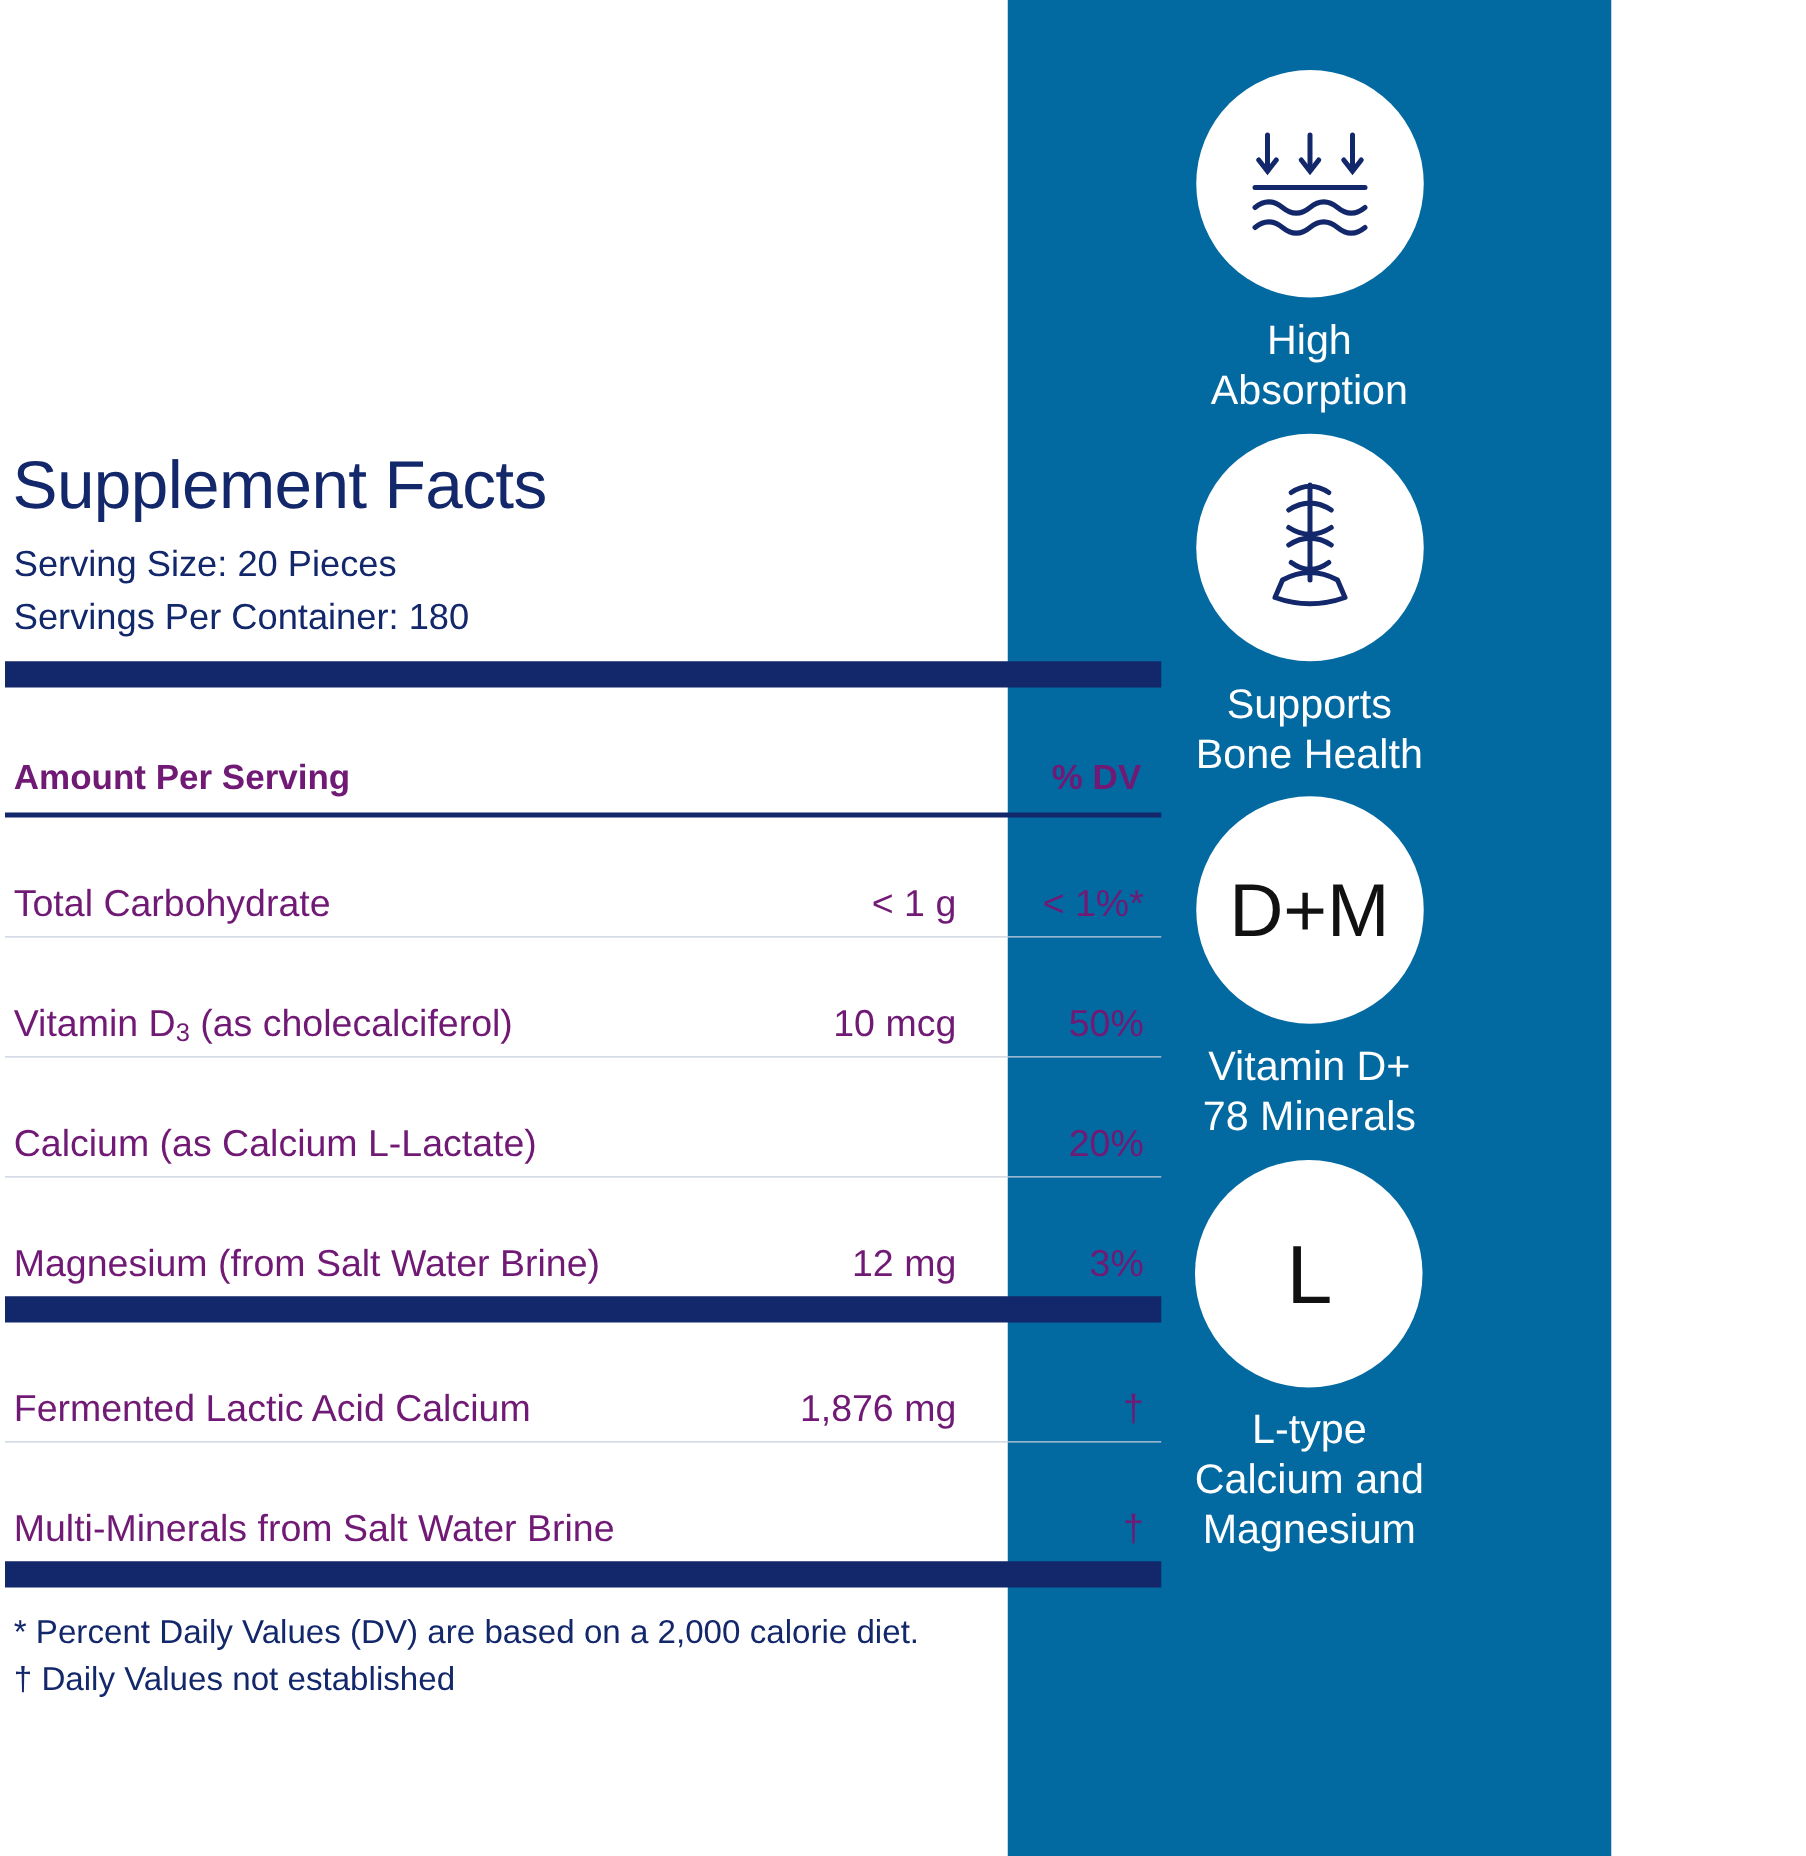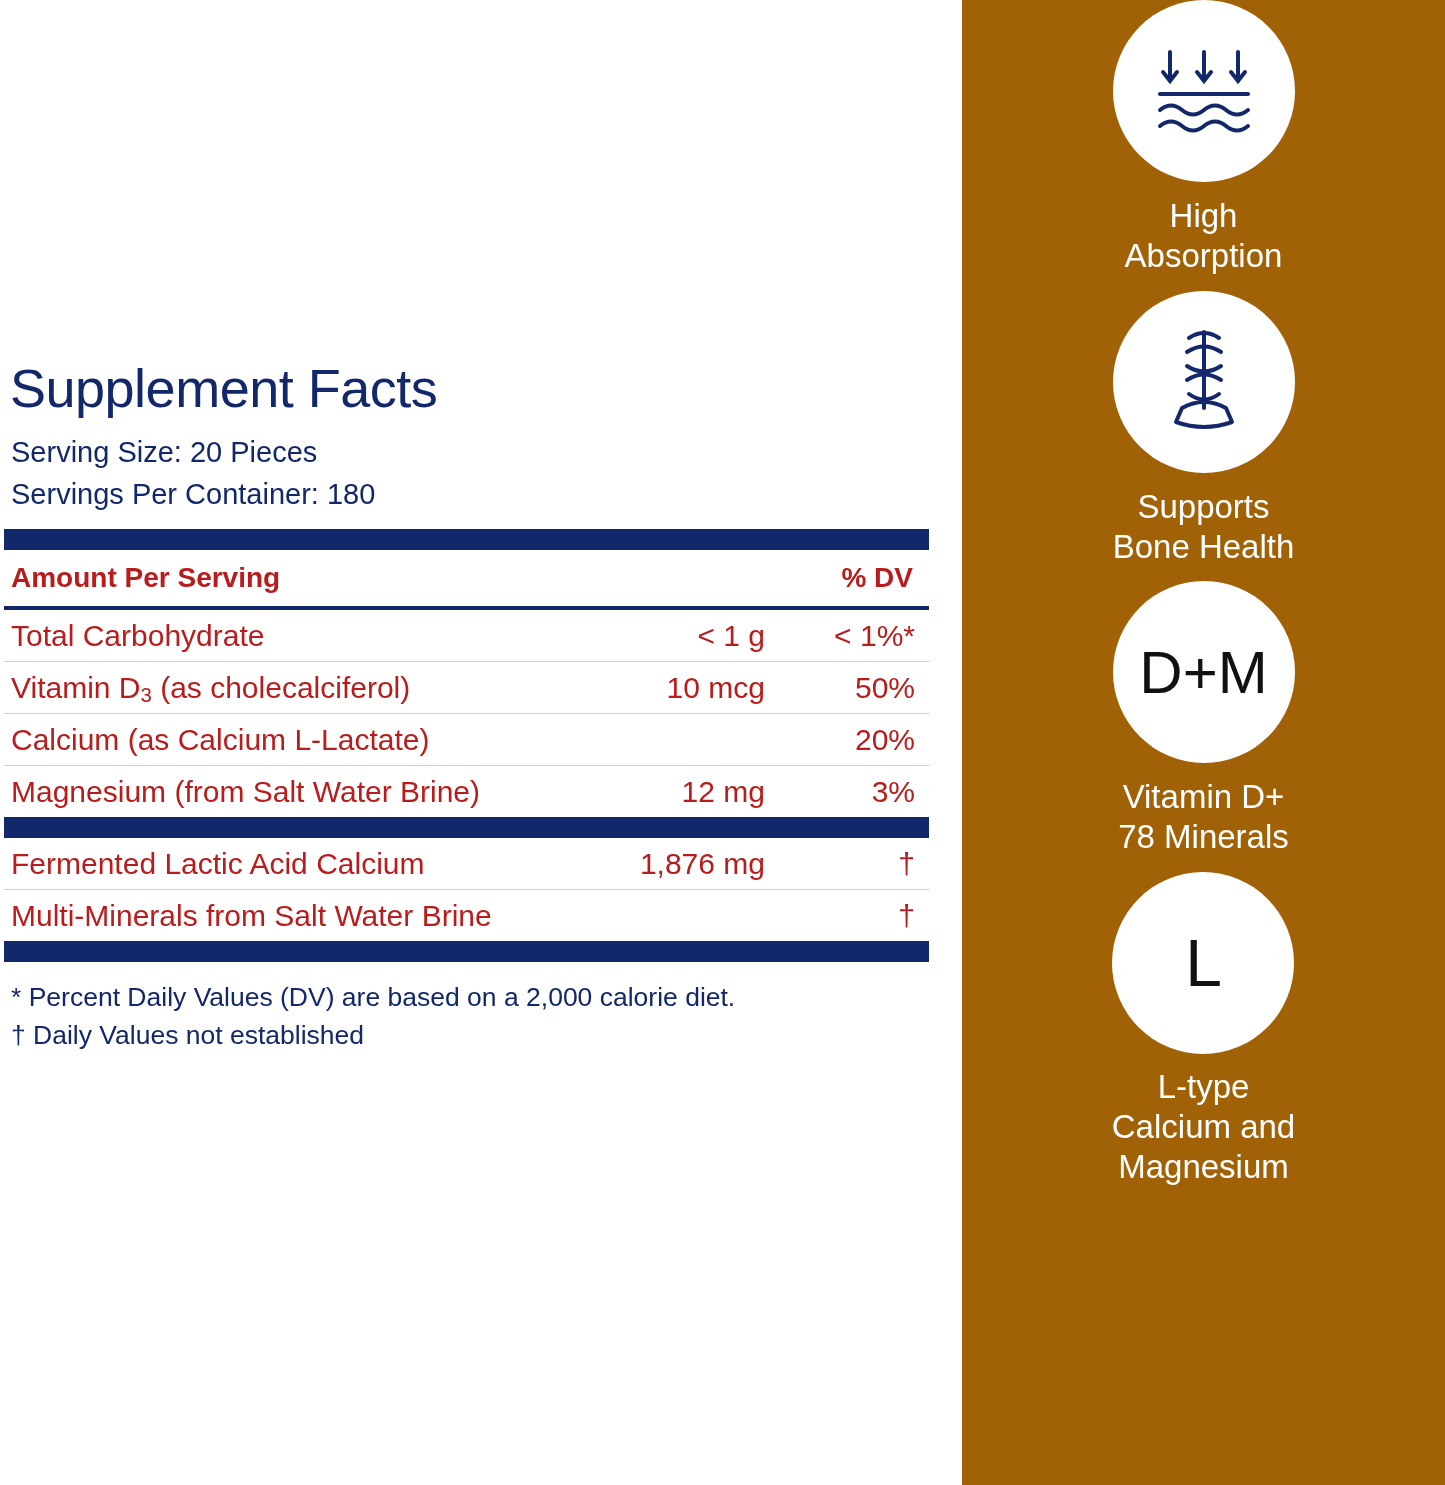--- a/index.html
+++ b/index.html
@@ -16,21 +16,21 @@
   .page {
     position: relative;
     width: 1445px;
     height: 1485px;
     display: flex;
   }
 
   
   .facts-panel {
     position: relative;
-    width: 962px;
+    width: 806px;
     height: 1485px;
     background: #ffffff;
     box-sizing: border-box;
   }
   .facts-inner {
     position: absolute;
     left: 4px;
     top: 360px;
     width: 925px;
   }
@@ -53,22 +53,23 @@
     background: #13276b;
     margin-top: 14px;
   }
   .bar-medium {
     height: 13px;
     background: #13276b;
   }
   .row {
     display: flex;
     align-items: baseline;
-    color: #b91c1c;
+    color: #701a75;
     border-bottom: 1.5px solid #c8cede;
+    margin-top: 44px;
   }
   .row:last-child { border-bottom: none; align-items: flex-end; }
   .row .name {
     flex: 1 1 auto;
     font-size: 30px;
     padding: 9px 0 8px 7px;
     white-space: nowrap;
   }
   .row .amount {
     width: 175px;
@@ -109,24 +110,25 @@
     font-size: 0.68em;
     vertical-align: baseline;
     position: relative;
     top: 4px;
   }
 
   
   .badge-panel {
     width: 483px;
     height: 1485px;
-    background: #a16207;
+    background: #0369a1;
     display: flex;
     flex-direction: column;
     align-items: center;
+    padding-top: 56px;
     box-sizing: border-box;
   }
   .badge {
     display: flex;
     flex-direction: column;
     align-items: center;
     margin-bottom: 14px;
   }
   .circle {
     width: 182px;

